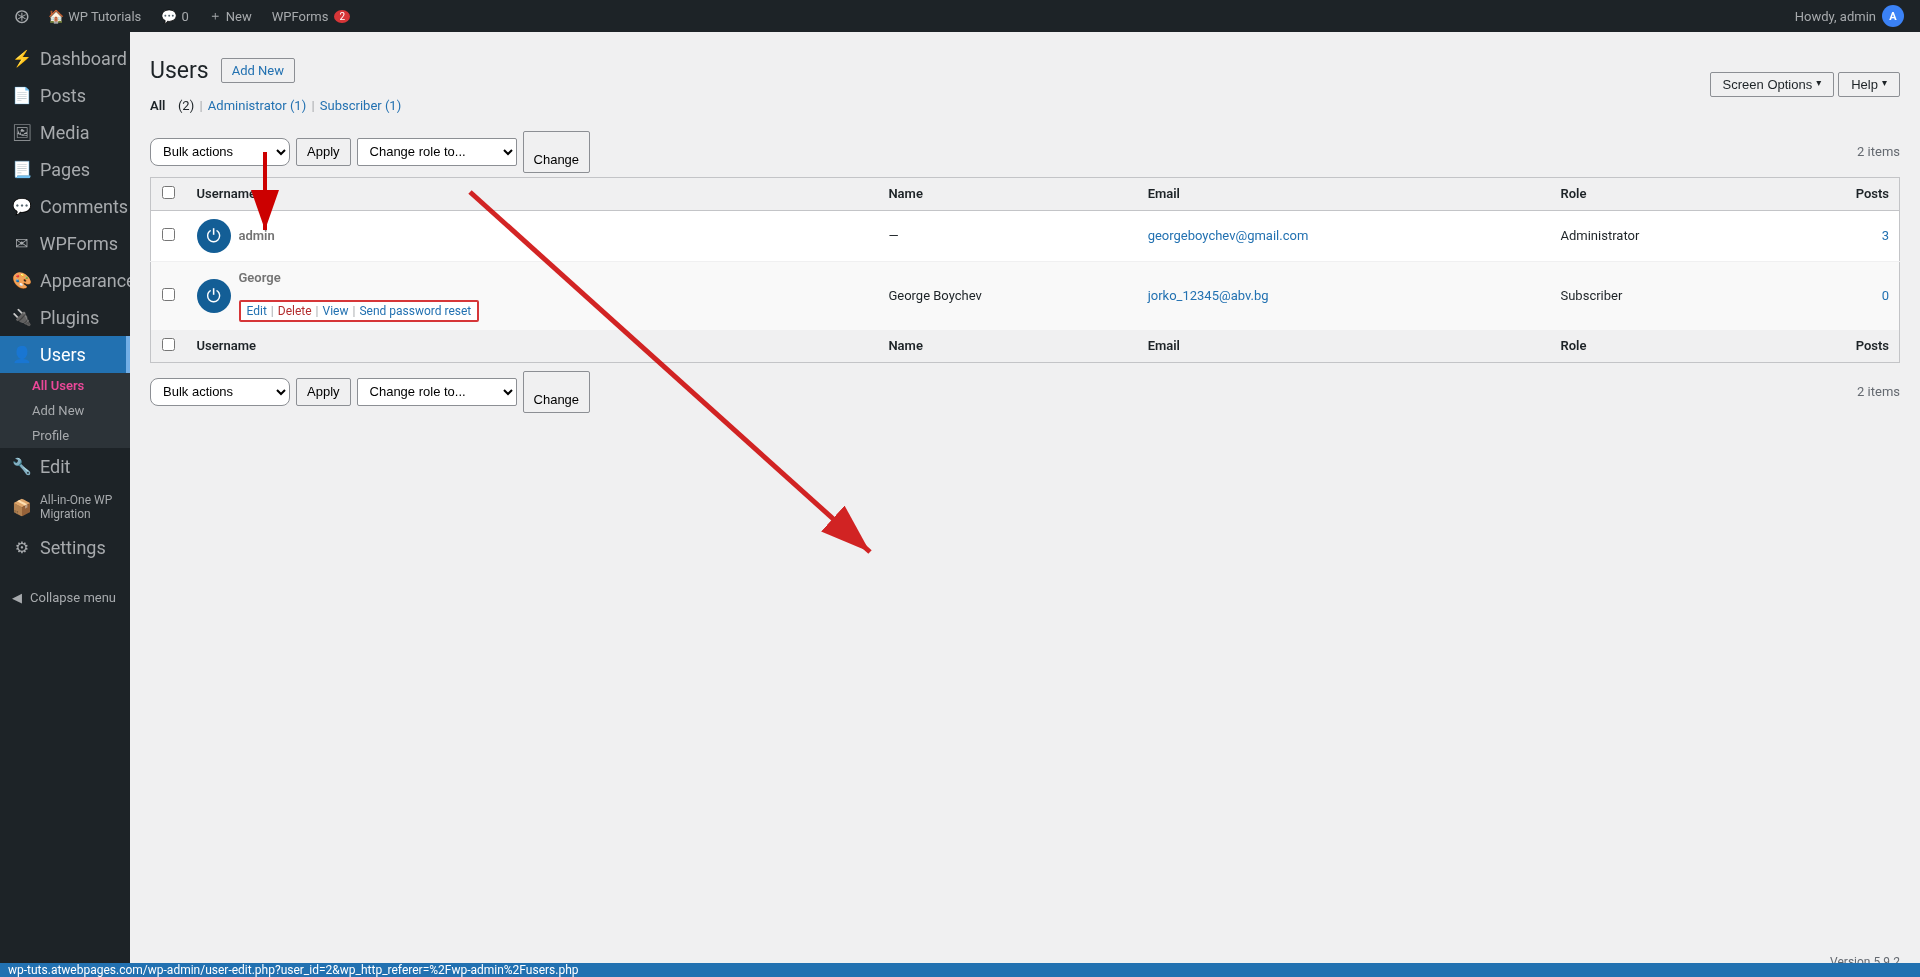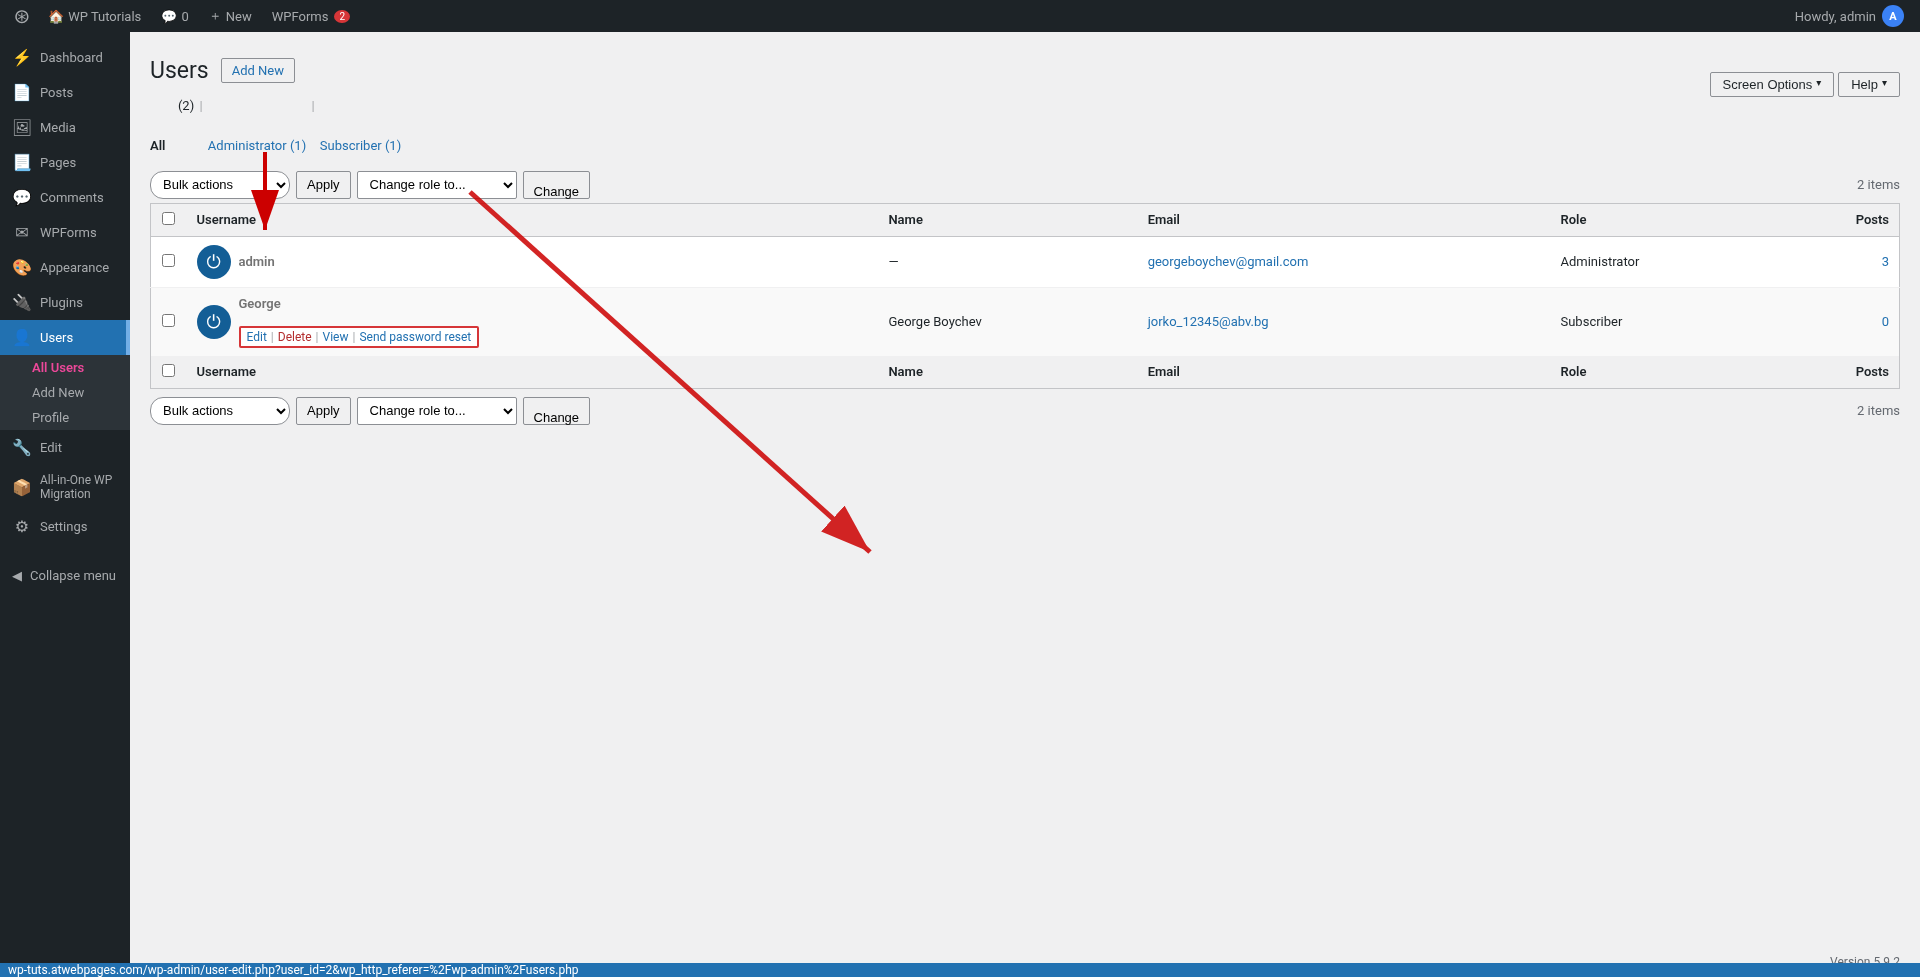--- a/index.html
+++ b/index.html
@@ -51,21 +51,21 @@
     }
     .menu-item.active { background: #2271b1; color: #fff; }
     .menu-item.active::after {
       content: '';
       position: absolute;
       right: 0; top: 0; bottom: 0;
       width: 4px;
       background: #72aee6;
     }
     .menu-icon { font-size: 16px; width: 20px; text-align: center; }
-    .menu-label { font-size: 13px; }
+    .menu-label { font-size: 18px; }
 
     
     .submenu { background: #2c3338; }
     .submenu-item {
       display: block;
       padding: 5px 12px 5px 32px;
       color: #a7aaad;
       cursor: pointer;
       font-size: 13px;
     }
@@ -133,21 +133,21 @@
     }
 
     
     .subsubsub {
       display: flex;
       gap: 2px;
       margin-bottom: 10px;
       font-size: 13px;
       color: #1d2327;
     }
-    .filter-link { color: #2271b1; text-decoration: none; margin-top: 40px; }
+    .filter-link { color: #2271b1; text-decoration: none; }
     .filter-link.current { color: #1d2327; font-weight: 600; text-decoration: none; cursor: default; }
     .filter-sep { color: #a7aaad; }
 
     
     .search-users-area {
       display: flex;
       align-items: center;
       gap: 4px;
       margin-bottom: 8px;
       justify-content: flex-end;
@@ -179,21 +179,21 @@
       margin-bottom: 4px;
       flex-wrap: wrap;
     }
     .tablenav-right {
       margin-left: auto;
       color: #646970;
       font-size: 13px;
     }
     .bulk-select {
       border: 1px solid #8c8f94;
-      border-radius: 13px;
+      border-radius: 8px;
       padding: 4px 8px;
       font-size: 13px;
       height: 28px;
       background: #fff;
       cursor: pointer;
       min-width: 140px;
     }
     .apply-btn {
       background: #f0f0f1;
       border: 1px solid #8c8f94;
@@ -210,21 +210,21 @@
       font-size: 13px;
       height: 28px;
       background: #fff;
       cursor: pointer;
       min-width: 160px;
     }
     .change-btn {
       background: #f0f0f1;
       border: 1px solid #8c8f94;
       border-radius: 2px;
-      padding: 12px 10px;
+      padding: 20px 10px;
       font-size: 13px;
       cursor: pointer;
       height: 28px;
     }
 
     
     .wp-list-table {
       width: 100%;
       border-collapse: collapse;
       background: #fff;

